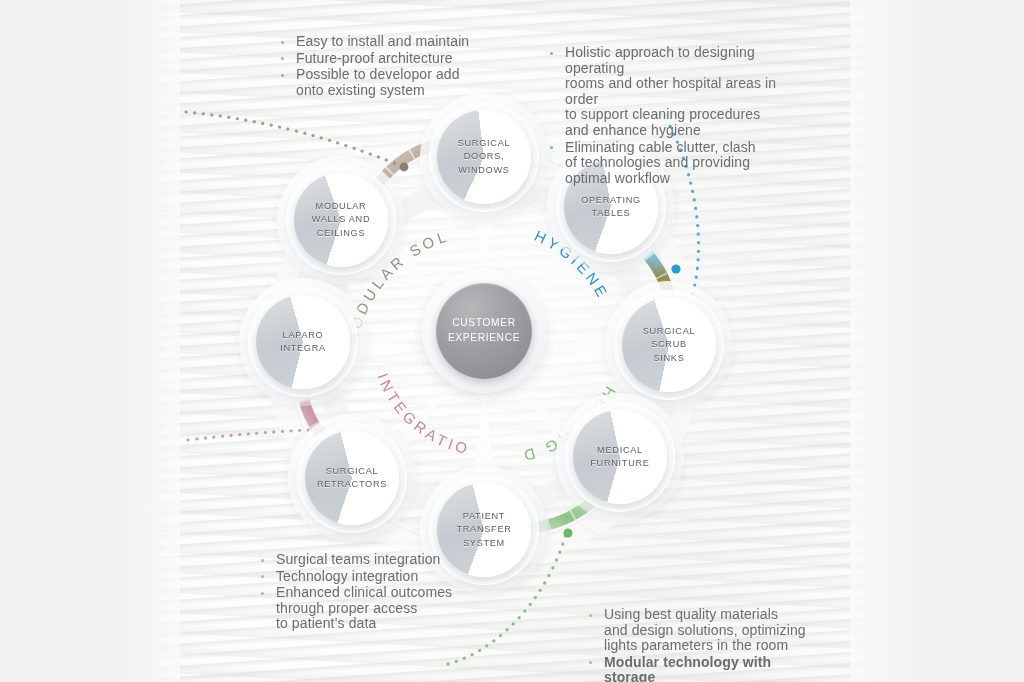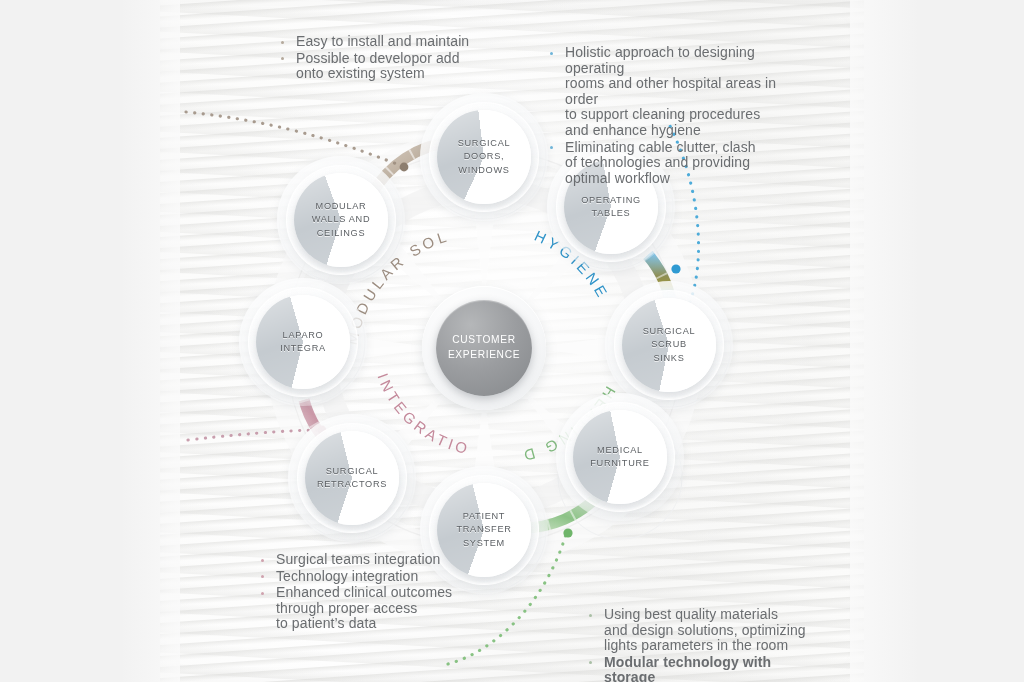--- a/index.html
+++ b/index.html
@@ -78,21 +78,21 @@
     background:linear-gradient(160deg,rgba(255,255,255,.42) 0%,rgba(255,255,255,0) 46%,rgba(255,255,255,.18) 100%);
   }
   .node .lbl{
     position:absolute;inset:0;display:flex;align-items:center;justify-content:center;
     text-align:center;font-size:9.2px;line-height:13.4px;letter-spacing:.7px;
     color:#5d6165;white-space:pre-line;
     text-shadow:0 1px 0 rgba(255,255,255,.8);
   }
 
   
-  .hub{position:absolute;left:436px;top:300px;width:96px;height:96px;}
+  .hub{position:absolute;left:436px;top:283px;width:96px;height:96px;}
   .hub .ring{
     position:absolute;inset:-14px;border-radius:50%;
     background:radial-gradient(circle at 40% 28%,#ffffff 0%,#f6f7f8 58%,#e9ebed 100%);
     box-shadow:0 4px 12px rgba(110,120,130,.18),0 1px 0 #fff inset;
   }
   .hub .core{
     position:absolute;inset:0;border-radius:50%;
     background:radial-gradient(circle at 36% 26%,#b5b7b9 0%,#9b9da0 48%,#85888b 100%);
     box-shadow:0 3px 8px rgba(80,88,95,.32),0 1px 1px rgba(255,255,255,.35) inset;
     display:flex;align-items:center;justify-content:center;
@@ -318,20 +318,21 @@
     <div class="ring"></div>
     <div class="core">
       <span>CUSTOMER
 EXPERIENCE</span>
     </div>
   </div>
 
   <div class="callout mod" style="left:278px;top:34px;width:270px">
     <ul>
       <li style="white-space: pre-line;">Easy to install and maintain</li>
+      <li style="white-space: pre-line;">Future-proof architecture</li>
       <li style="white-space: pre-line;">Possible to developor add
 onto existing system</li>
     </ul>
   </div>
 
   <div class="callout integ" style="left:258px;top:552px;width:260px">
     <ul>
       <li style="white-space: pre-line;">Surgical teams integration</li>
       <li style="white-space: pre-line;">Technology integration</li>
       <li style="white-space: pre-line;">Enhanced clinical outcomes

